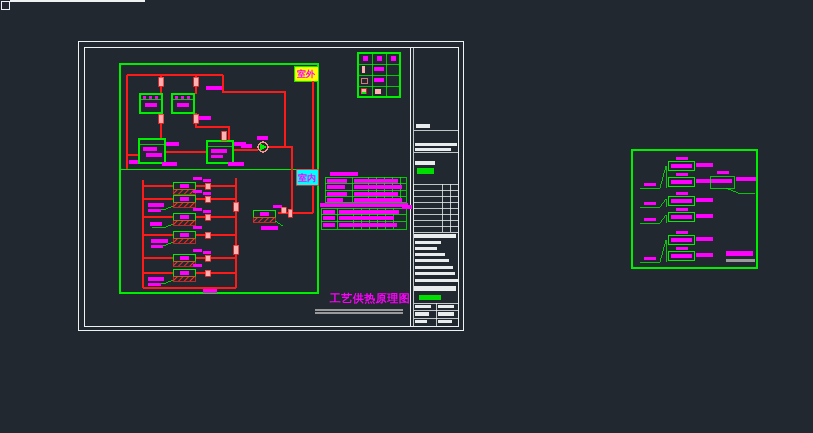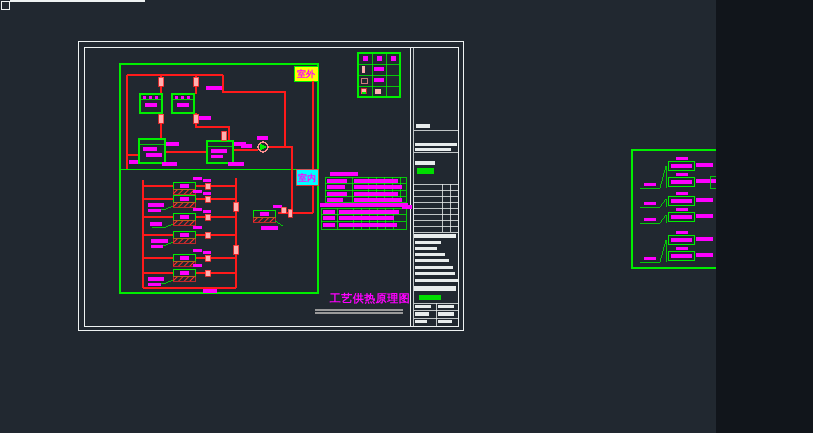--- a/index.html
+++ b/index.html
@@ -1,18 +1,18 @@
 <!DOCTYPE html>
 <html><head>
 <meta charset="utf-8">
 <style>
   html,body{margin:0;padding:0;background:#11151b;}
   .canvas{
     position:relative;
-    width:716px;height:433px;
+    width:813px;height:433px;
     background:#212830;
     overflow:hidden;
     font-family:"DejaVu Sans", sans-serif;
   }
   svg{position:absolute;left:0;top:0;}
   .pipe{stroke:#ff1a1a;stroke-width:1.1;fill:none;}
   .gline{stroke:#00ee00;stroke-width:1.1;fill:none;}
   .gthin{stroke:#00ee00;stroke-width:0.8;fill:none;}
   .wline{stroke:#eef2f2;stroke-width:1;fill:none;}
   .wthin{stroke:#e8ecec;stroke-width:0.8;fill:none;}

